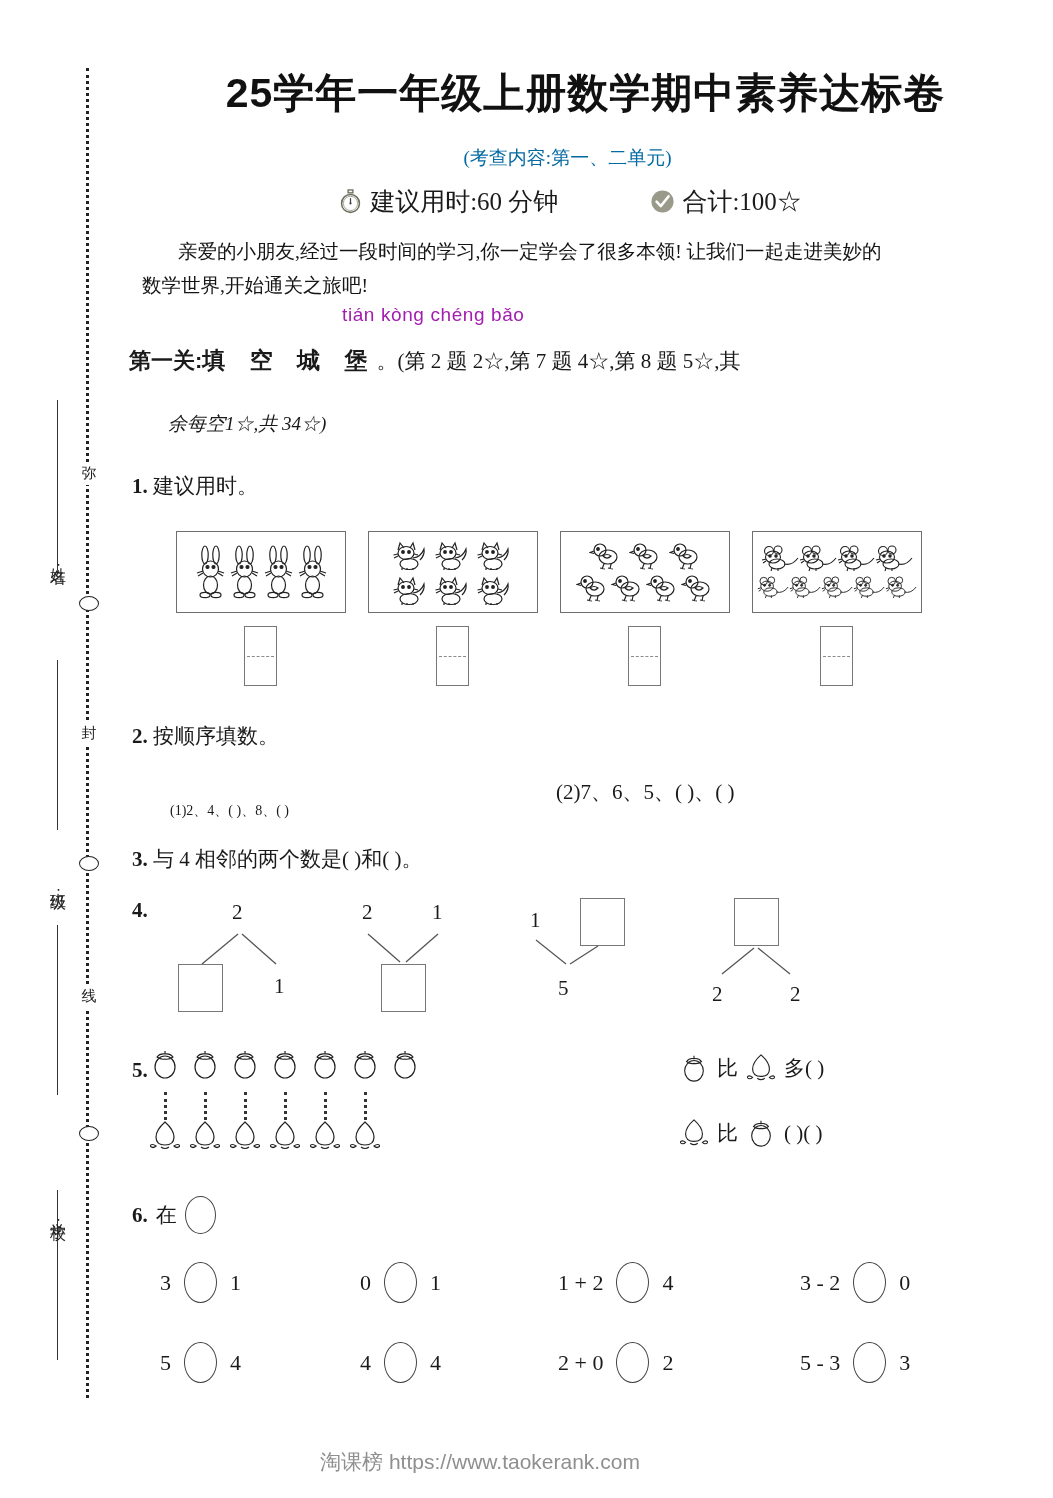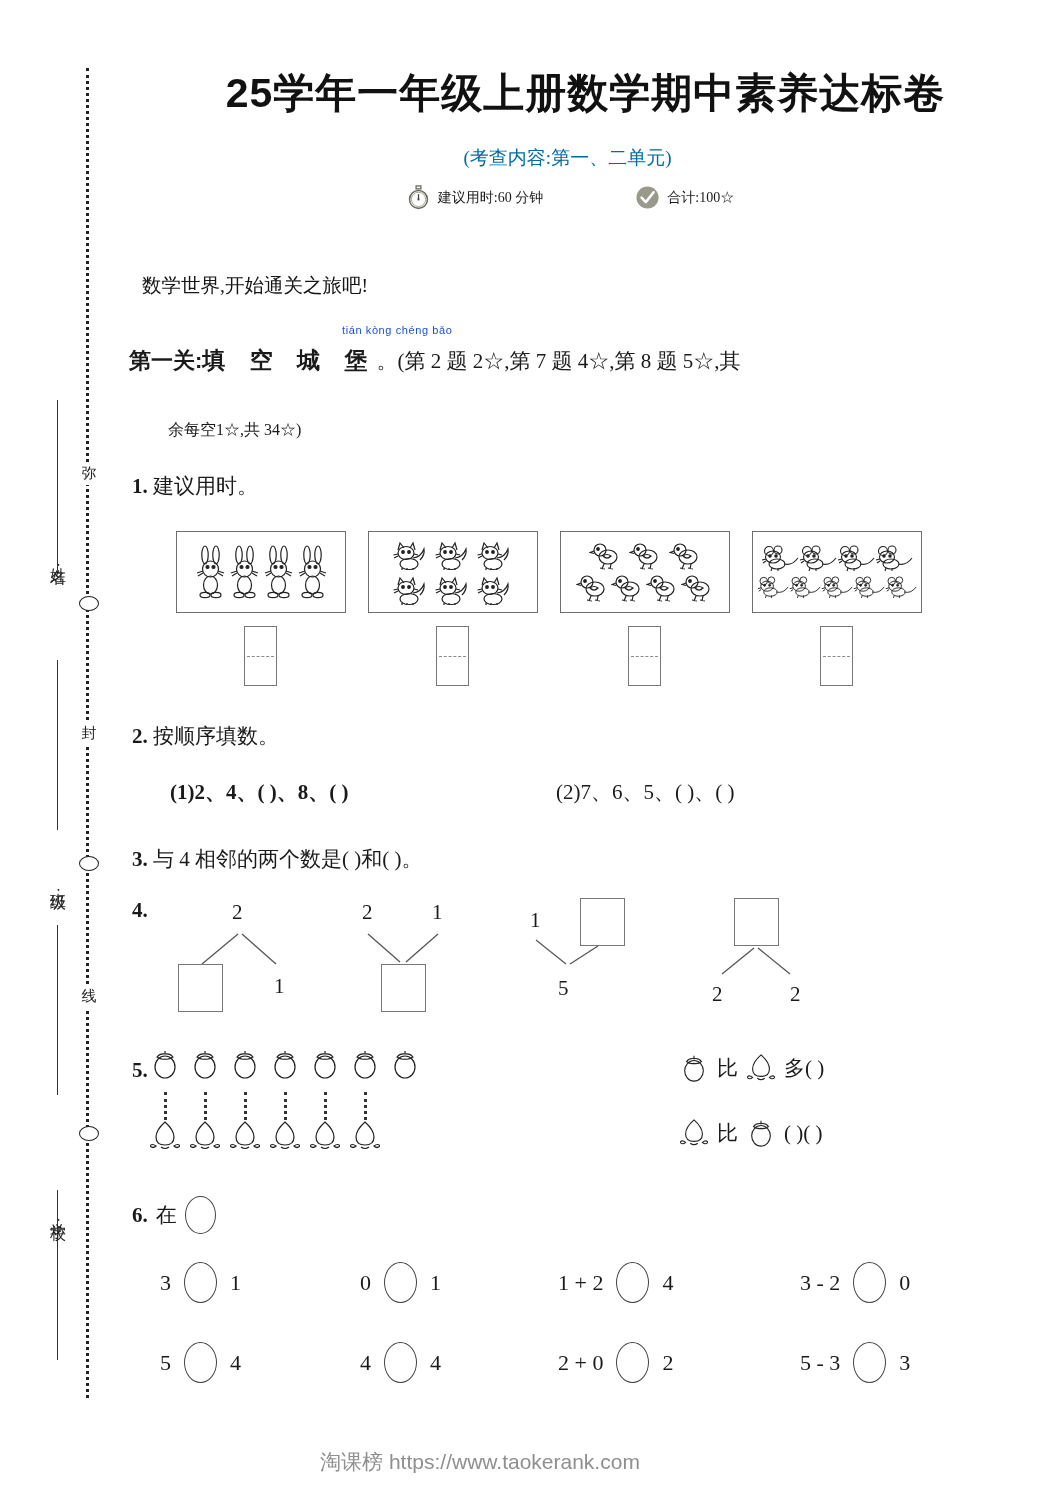--- a/index.html
+++ b/index.html
@@ -50,45 +50,45 @@
   }
   .subtitle{
     position:absolute;left:0;top:145px;width:895px;
     text-align:center;font-size:19px;color:#0369a1;
   }
 
   .meta-row{
     position:absolute;left:0;top:185px;width:900px;
     display:flex;justify-content:center;align-items:center;gap:92px;
   }
-  .meta-item{display:flex;align-items:center;gap:7px;font-size:14px;color:#1a1a1a;}
+  .meta-item{display:flex;align-items:center;gap:7px;font-size:25px;color:#1a1a1a;}
 
   .ico-stop{width:25px;height:25px;position:relative;flex:0 0 auto;}
   .ico-check{width:25px;height:25px;flex:0 0 auto;}
 
   .intro{
     position:absolute;left:22px;top:235px;width:880px;
     font-size:19.5px;line-height:34px;color:#151515;
   }
   .intro .ind{display:inline-block;width:36px;}
 
   
   .pinyin{
-    position:absolute;left:222px;top:324px;
+    position:absolute;left:222px;top:304px;
     font-family:"Liberation Sans",sans-serif;
-    font-size:11px;letter-spacing:.6px;color:#1d4ed8;white-space:nowrap;
+    font-size:19px;letter-spacing:.6px;color:#a21caf;white-space:nowrap;
   }
   .sec-line1{
     position:absolute;left:9px;top:345px;width:900px;
     font-size:21px;white-space:nowrap;
   }
   .sec-label{font-family:"Liberation Sans",sans-serif;font-weight:bold;font-size:22px;}
   .sec-big{font-family:"Liberation Sans",sans-serif;font-weight:bold;font-size:23px;letter-spacing:9px;}
   .sec-line2{
-    position:absolute;left:48px;top:420px;font-size:16px;white-space:nowrap;
+    position:absolute;left:48px;top:411px;font-size:19px;white-space:nowrap;font-style:italic;
   }
 
   
   .qlabel{position:absolute;font-size:21px;white-space:nowrap;}
   .qnum{font-family:"Liberation Serif",serif;font-weight:bold;font-size:21px;}
 
   
   .picrow{position:absolute;left:0;top:531px;width:900px;height:84px;}
   .picbox{
     position:absolute;top:0;height:82px;
@@ -101,21 +101,21 @@
   .ansbox{
     position:absolute;top:0;width:33px;height:60px;
     border:1.3px solid #777;background:#fff;box-sizing:border-box;
   }
   .ansbox::after{
     content:"";position:absolute;left:2px;right:2px;top:50%;
     border-top:1.6px dashed #8a8a8a;
   }
 
   
-  .q2a{position:absolute;left:50px;top:778px;font-size:21px;white-space:nowrap;font-weight:bold;}
+  .q2a{position:absolute;left:50px;top:802px;font-size:14px;white-space:nowrap;}
   .q2b{position:absolute;left:436px;top:778px;font-size:21px;white-space:nowrap;}
 
   
   .bonds{position:absolute;left:0;top:898px;width:900px;height:118px;}
   .bond{position:absolute;top:0;width:180px;height:118px;}
   .bnum{position:absolute;font-size:21px;font-family:"Liberation Serif",serif;}
   .bbox{position:absolute;width:45px;height:48px;border:1.4px solid #777;background:#fff;box-sizing:border-box;}
 
   
   .fruits{position:absolute;left:30px;top:1048px;width:440px;height:110px;}
@@ -191,21 +191,21 @@
         <svg width="25" height="25" viewBox="0 0 26 26">
           <circle cx="13" cy="13" r="11.5" fill="#9a9a8a"></circle>
           <path d="M6.8 13.2 L11.2 17.8 L19.4 7.6" fill="none" stroke="#ffffff" stroke-width="2.6" stroke-linecap="round" stroke-linejoin="round"></path>
         </svg>
       </span>
       <span>合计:100☆</span>
     </div>
   </div>
 
   <div class="intro">
-    <span class="ind"></span><br>
+    <span class="ind"></span><span>亲爱的小朋友,经过一段时间的学习,你一定学会了很多本领! 让我们一起走进美妙的</span><br>
     <span>数学世界,开始通关之旅吧!</span>
   </div>
 
   <div class="pinyin">tián kòng chéng bǎo</div>
   <div class="sec-line1">
     <span class="sec-label">第一关:</span><span class="sec-big">填 空  城  堡</span><span>。(第 2 题 2☆,第 7 题 4☆,第 8 题 5☆,其</span>
   </div>
   <div class="sec-line2">余每空1☆,共 34☆)</div>
 
   <div class="qlabel" style="left:12px;top:472px;">

